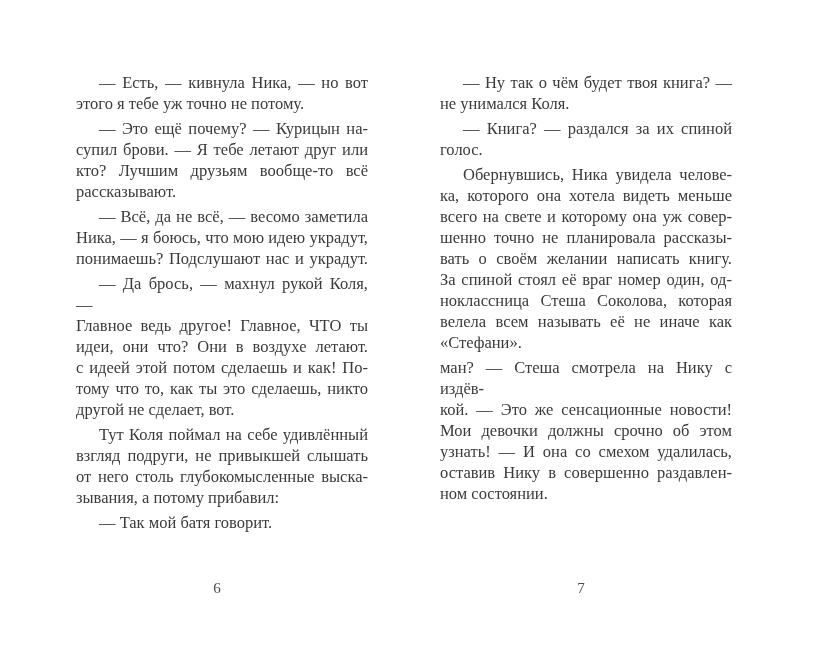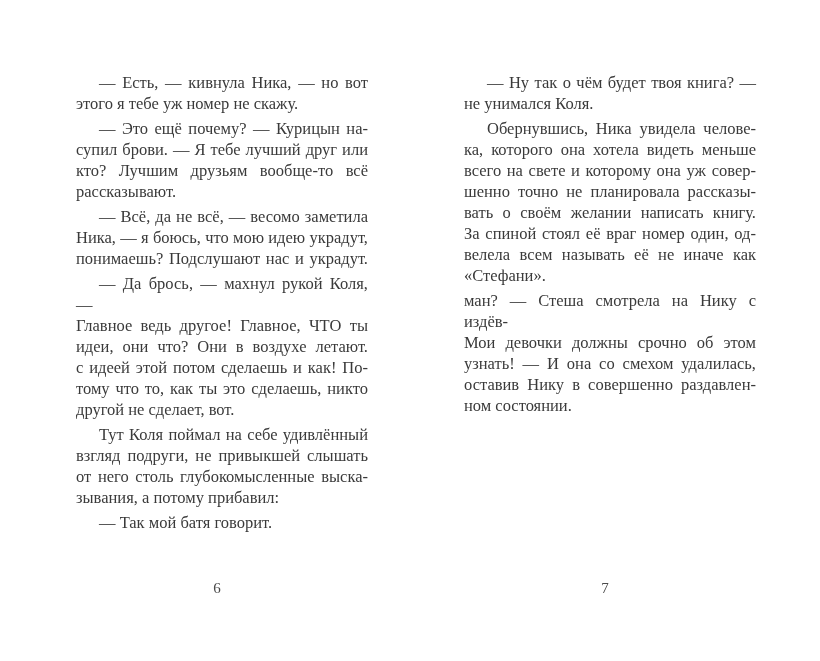--- a/index.html
+++ b/index.html
@@ -15,21 +15,21 @@
     color: #3a3a3a;
     background: #ffffff;
   }
   .page {
     position: absolute;
     top: 68px;
     width: 300px;
     height: 560px;
   }
   .page.left  { left: 72px; }
-  .page.right { left: 460px; }
+  .page.right { left: 436px; }
   .para { margin: 4px; }
   .line {
     font-size: 16.5px;
     line-height: 21px;
     text-align: justify;
     text-align-last: justify;
     white-space: normal;
   }
   .line.last  { text-align-last: left; }
   .line.first { text-indent: 23px; }
@@ -46,25 +46,25 @@
 </style>
 </head>
 <body>
 
 <div class="spread" style="color: rgb(58, 58, 58); background: rgb(255, 255, 255);">
 
   <div class="page left">
     <div class="page-text">
         <div class="para">
           <div class="line first">— Есть, — кивнула Ника, — но вот</div>
-          <div class="line last">этого я тебе уж номер не скажу.</div>
+          <div class="line last">этого я тебе уж точно не потому.</div>
         </div>
         <div class="para">
           <div class="line first">— Это ещё почему? — Курицын на-</div>
-          <div class="line">супил брови. — Я тебе лучший друг или</div>
+          <div class="line">супил брови. — Я тебе летают друг или</div>
           <div class="line">кто? Лучшим друзьям вообще-то всё</div>
           <div class="line last">рассказывают.</div>
         </div>
         <div class="para">
           <div class="line first">— Всё, да не всё, — весомо заметила</div>
           <div class="line">Ника, — я боюсь, что мою идею украдут,</div>
           <div class="line">понимаешь? Подслушают нас и украдут.</div>
         </div>
         <div class="para">
           <div class="line first">— Да брось, — махнул рукой Коля, —</div>
@@ -87,31 +87,37 @@
     <div class="page-number">6</div>
   </div>
 
   <div class="page right">
     <div class="page-text">
         <div class="para">
           <div class="line first">— Ну так о чём будет твоя книга? —</div>
           <div class="line last">не унимался Коля.</div>
         </div>
         <div class="para">
+          <div class="line first">— Книга? — раздался за их спиной</div>
+          <div class="line last">голос.</div>
+        </div>
+        <div class="para">
           <div class="line first">Обернувшись, Ника увидела челове-</div>
           <div class="line">ка, которого она хотела видеть меньше</div>
           <div class="line">всего на свете и которому она уж совер-</div>
           <div class="line">шенно точно не планировала рассказы-</div>
           <div class="line">вать о своём желании написать книгу.</div>
           <div class="line">За спиной стоял её враг номер один, од-</div>
+          <div class="line">ноклассница Стеша Соколова, которая</div>
           <div class="line">велела всем называть её не иначе как</div>
           <div class="line last">«Стефани».</div>
         </div>
         <div class="para">
           <div class="line">ман? — Стеша смотрела на Нику с издёв-</div>
+          <div class="line">кой. — Это же сенсационные новости!</div>
           <div class="line">Мои девочки должны срочно об этом</div>
           <div class="line">узнать! — И она со смехом удалилась,</div>
           <div class="line">оставив Нику в совершенно раздавлен-</div>
           <div class="line last">ном состоянии.</div>
         </div>
       </div>
     <div class="page-number">7</div>
   </div>
 
 </div>

